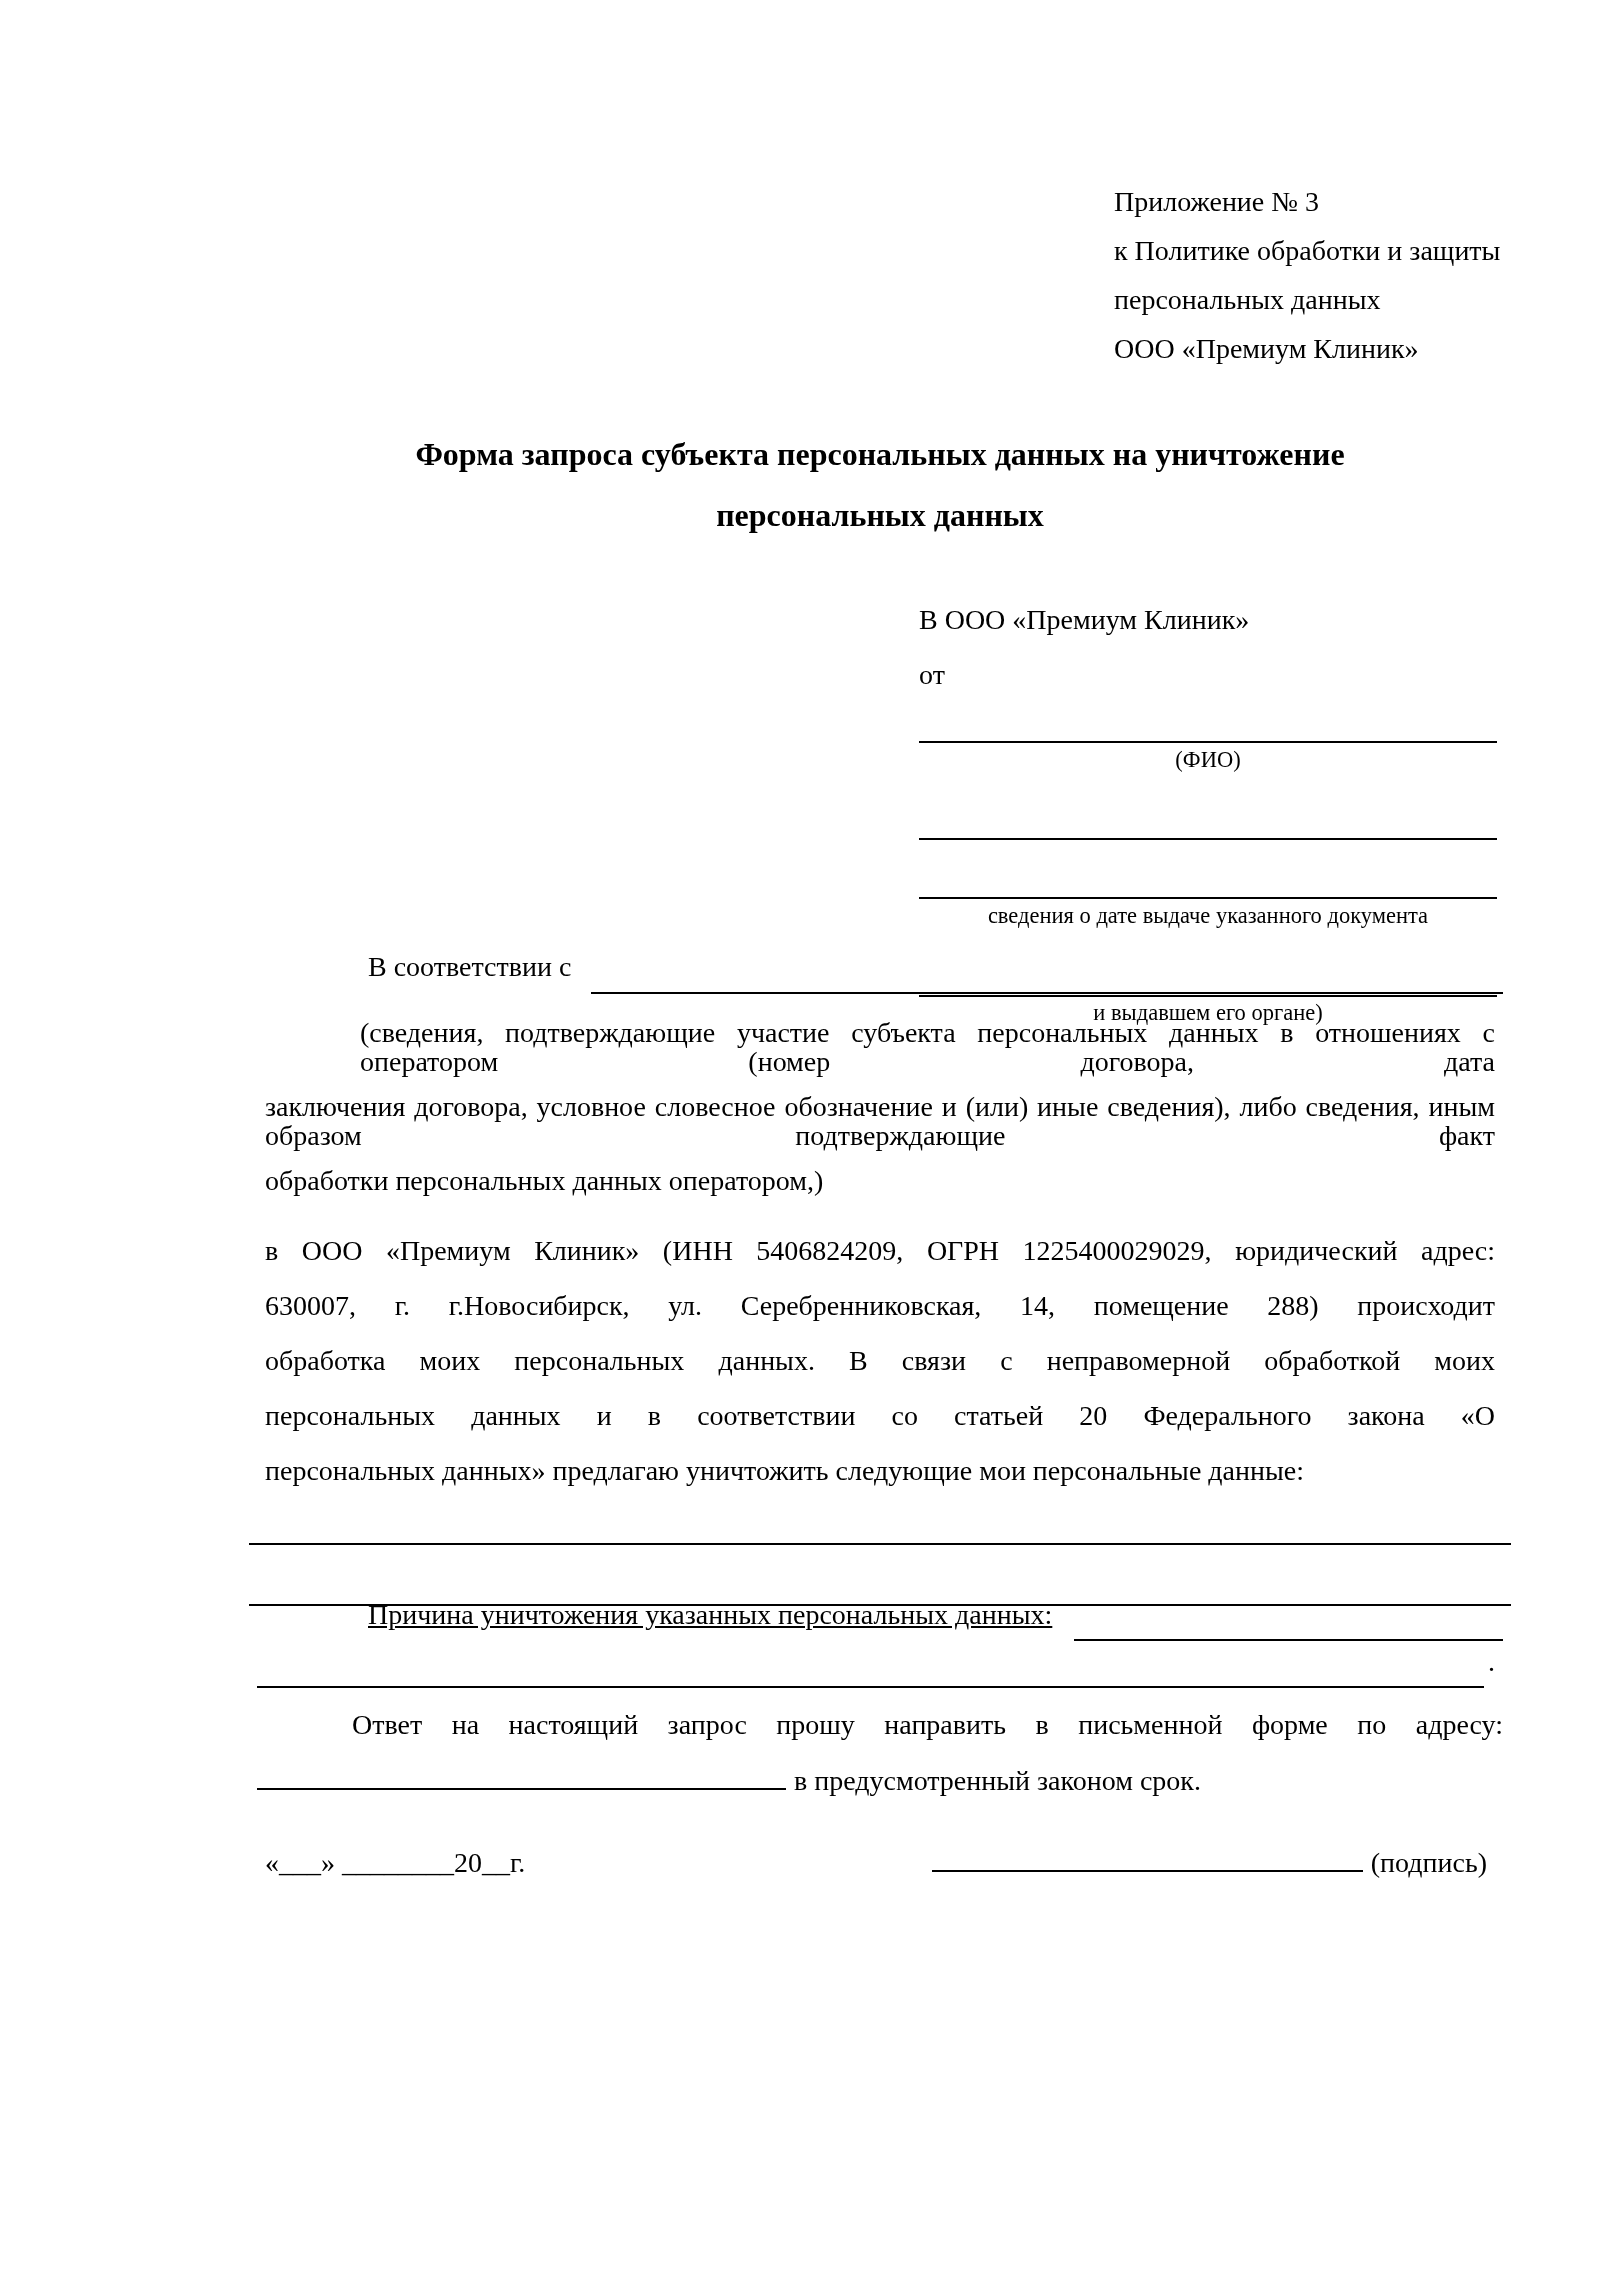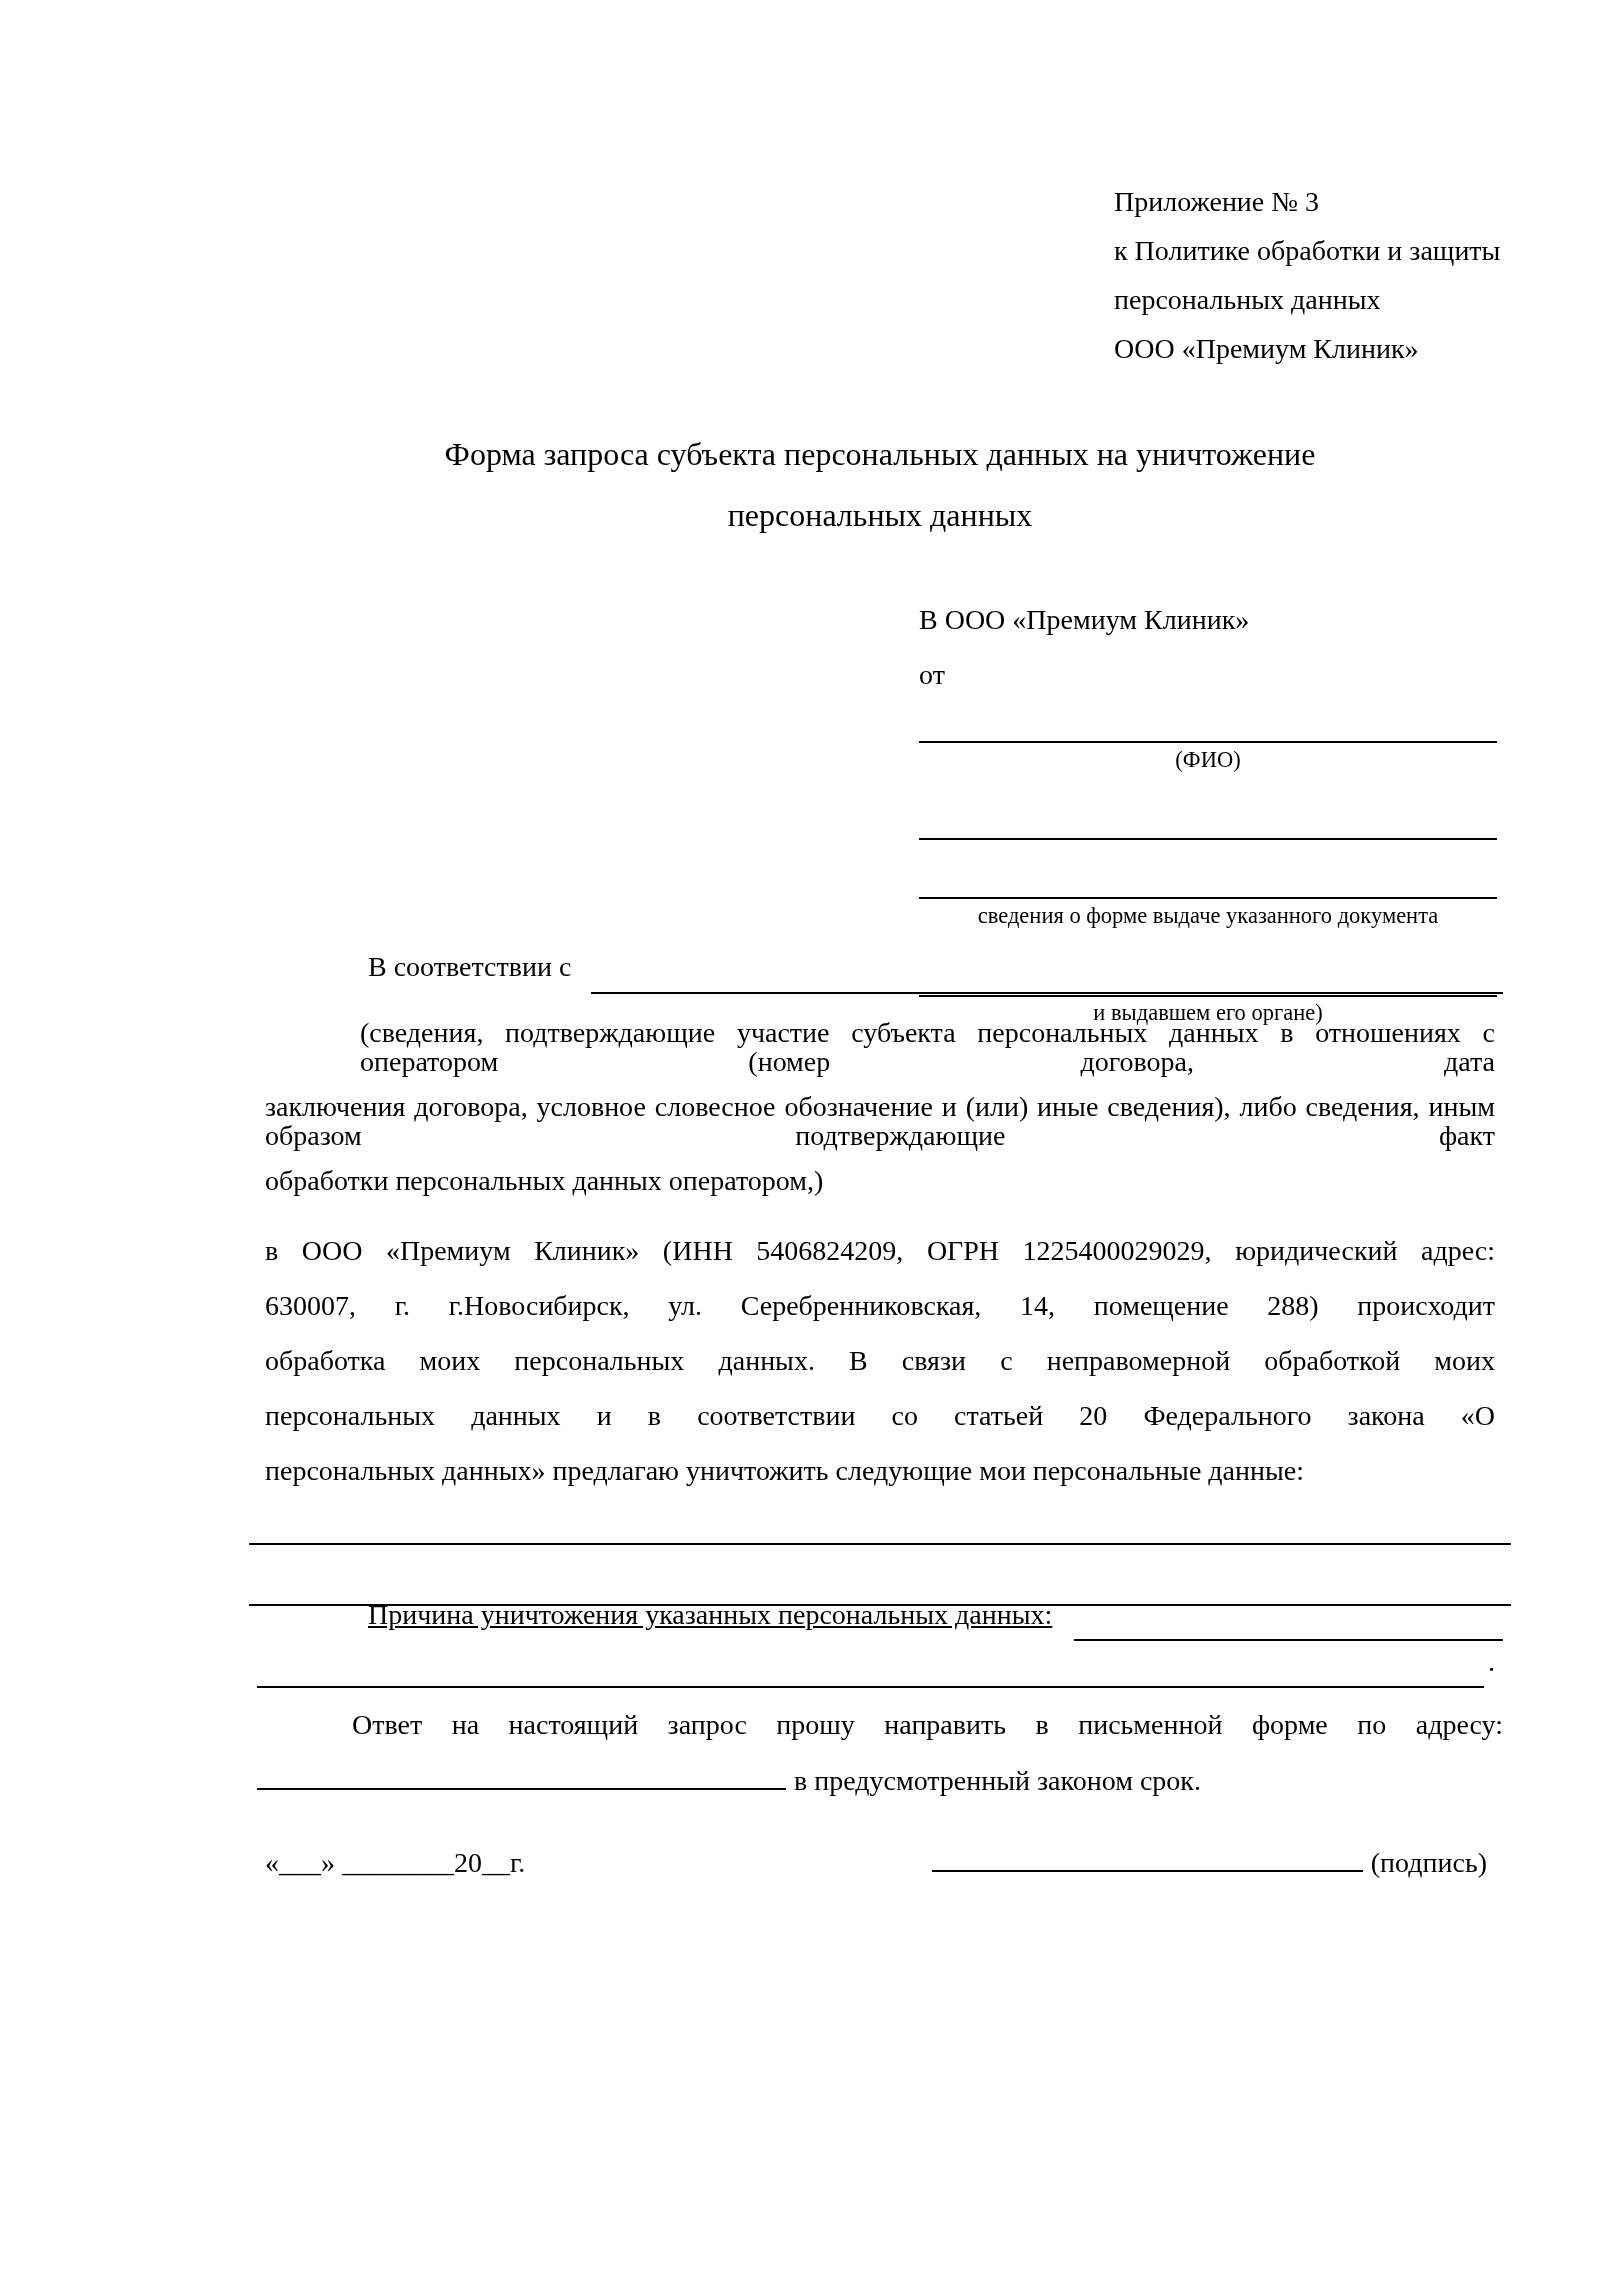--- a/index.html
+++ b/index.html
@@ -24,21 +24,21 @@
     white-space: nowrap;
   }
 
   
   .doc-title {
     position: absolute;
     left: 225px;
     top: 400px;
     width: 1278px;
     text-align: center;
-    font-weight: normal;
+    font-weight: bold;
     font-size: 32px;
     line-height: 45px;
   }
 
   
   .addressee {
     position: absolute;
     left: 887px;
     top: 568px;
     width: 610px;
@@ -138,21 +138,21 @@
       <div class="blank-line first-line"></div>
       <div class="field-caption">(ФИО)</div>
     </div>
 
     <div class="addr-field">
       <div class="blank-line next-line"></div>
     </div>
 
     <div class="addr-field">
       <div class="blank-line next-line"></div>
-      <div class="field-caption">сведения о форме выдаче указанного документа</div>
+      <div class="field-caption">сведения о дате выдаче указанного документа</div>
     </div>
 
     <div class="addr-field">
       <div class="blank-line next-line"></div>
       <div class="field-caption">и выдавшем его органе)</div>
     </div>
   </div>
 
   <div class="main-body">
 

